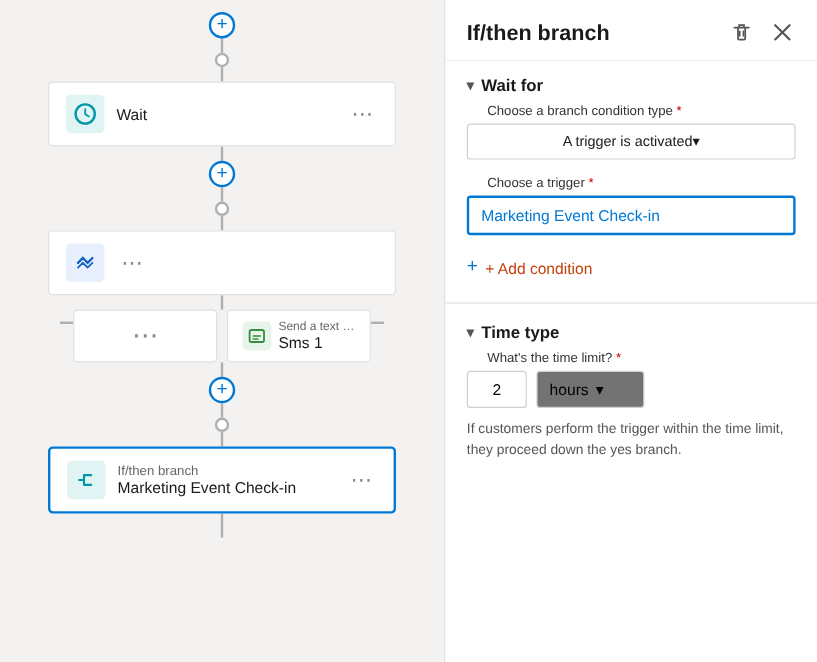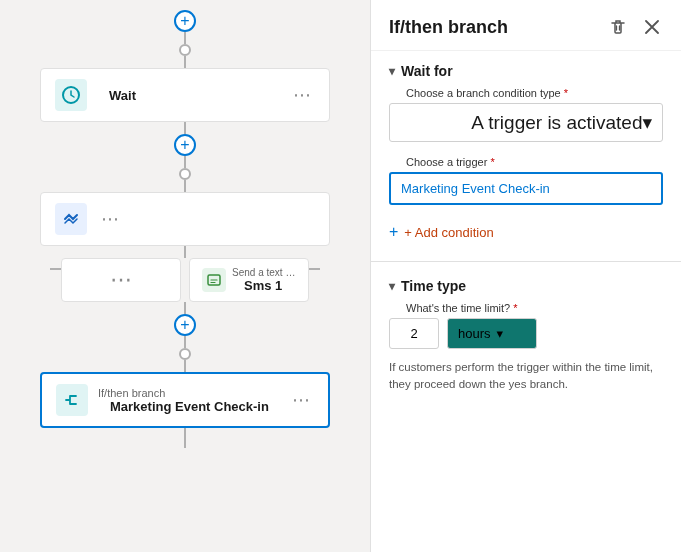--- a/index.html
+++ b/index.html
@@ -97,23 +97,22 @@
     .card-icon.green {
       background: #e6f4ea;
     }
 
     .card-text {
       flex: 1;
     }
 
     .card-title {
       font-size: 13px;
-      font-weight: 700;
+      font-weight: 400;
       color: #1a1a1a;
-      margin-left: 12px;
     }
 
     .card-subtitle {
       font-size: 11px;
       color: #666;
     }
 
     .card-more {
       color: #888;
       font-size: 18px;
@@ -205,24 +204,24 @@
       color: #c50000;
     }
 
     .dropdown-field {
       margin: 0 18px 14px;
       border: 1px solid #d0d0d0;
       border-radius: 3px;
       padding: 7px 10px;
       display: flex;
       align-items: center;
-      justify-content: flex-end;
-      cursor: pointer;
-      background: white;
-      font-size: 19px;
+      justify-content: center;
+      cursor: pointer;
+      background: white;
+      font-size: 12px;
       color: #1a1a1a;
     }
 
     .input-field {
       margin: 0 18px 14px;
       border: 2px solid #0078d4;
       border-radius: 3px;
       padding: 7px 10px;
       font-size: 13px;
       color: #0078d4;
@@ -262,21 +261,21 @@
     }
 
     .time-dropdown {
       border: 1px solid #d0d0d0;
       border-radius: 3px;
       padding: 7px 10px;
       display: flex;
       align-items: center;
       gap: 6px;
       cursor: pointer;
-      background: #0f766e;
+      background: #737373;
       font-size: 13px;
       min-width: 90px;
     }
 
     .hint-text {
       font-size: 11.5px;
       color: #555;
       padding: 0 18px;
       line-height: 1.5;
     }

